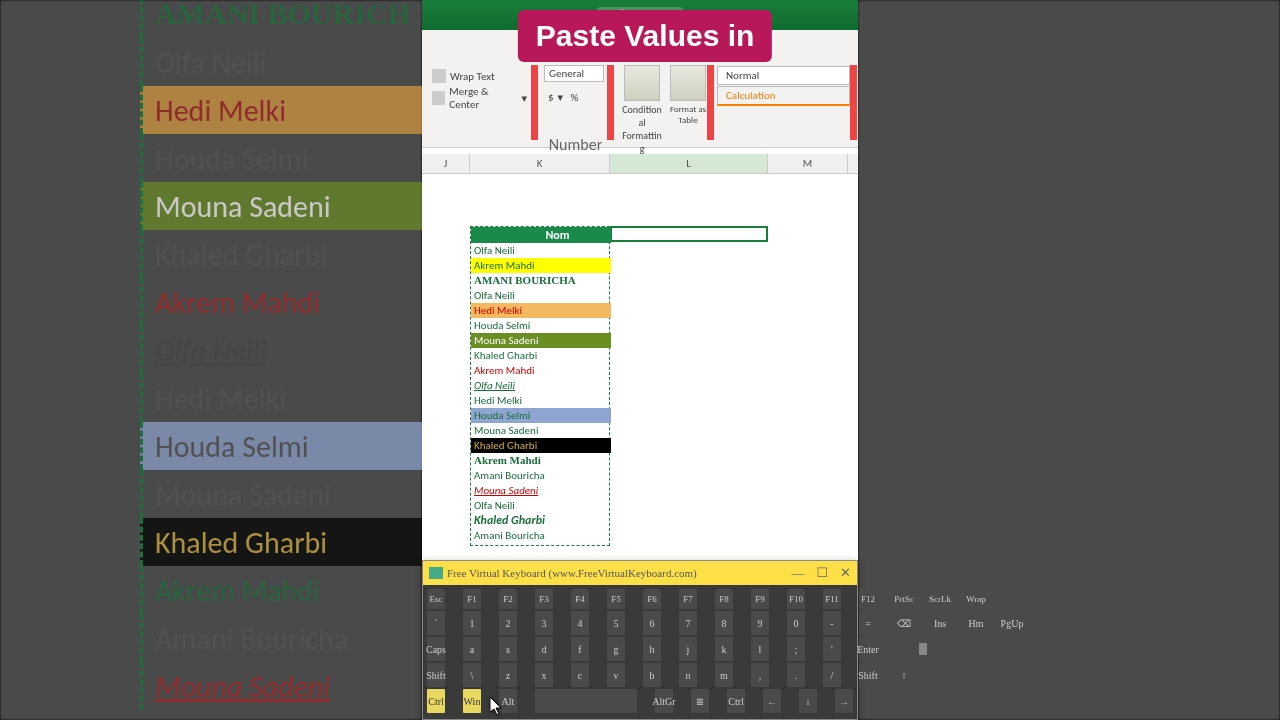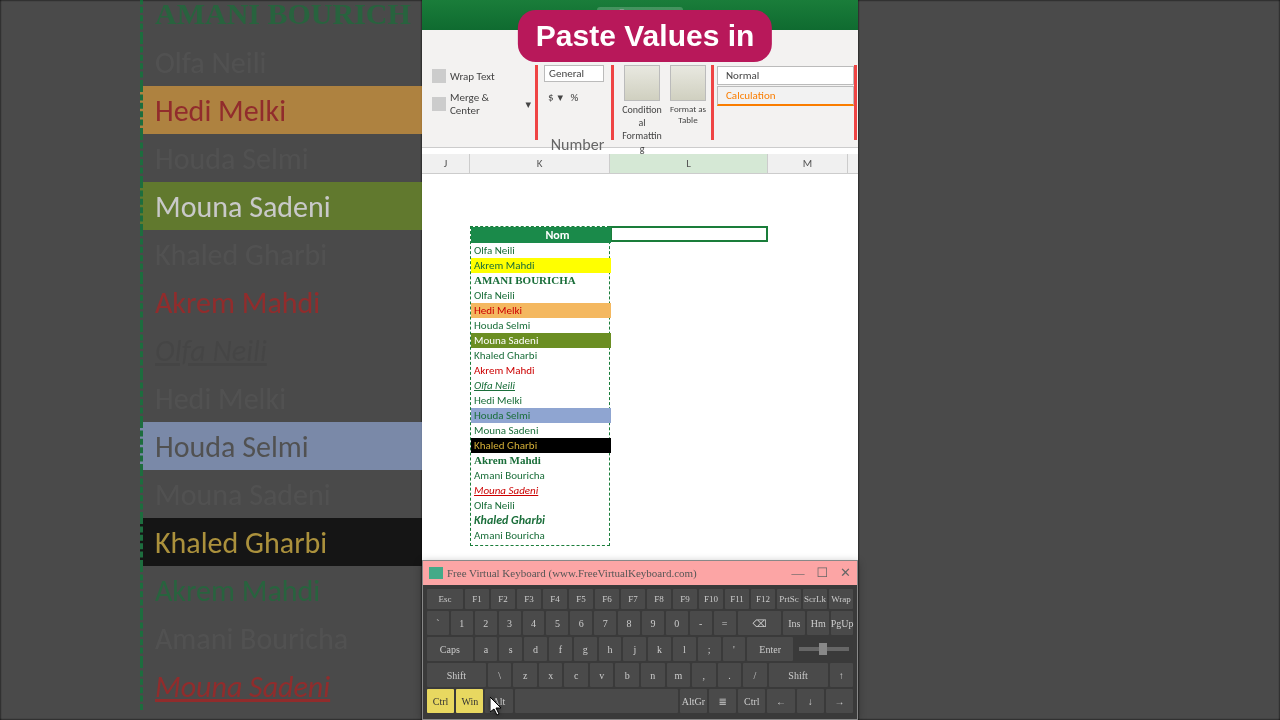--- a/index.html
+++ b/index.html
@@ -14,32 +14,32 @@
 .bg-name.italic-u { font-style: italic; text-decoration: underline; color: #444; }
 .bg-name.red-u { color: #b02020; text-decoration: underline; font-style: italic; }
 .bg-name.bg-olive { background: #6b8e23; color: #fff; }
 .bg-name.bg-black { background: #000; color: #d4af37; }
 .bg-name.bg-blue { background: #8fa5d1; }
 .bg-name.bg-orange { background: #d99a3d; }
 .center { position: absolute; left: 422px; top: 0; width: 436px; height: 720px; background: #fff; }
 .ribbon { height: 118px; background: #f3f2f1; border-bottom: 1px solid #ccc; font-size: 11px; color: #444; position: relative; }
 .titlebar { height: 30px; background: linear-gradient(#1a7d3a,#0f6b30); display: flex; align-items: center; justify-content: center; color: #fff; font-size: 12px; }
 .search-box { background: rgba(255,255,255,0.2); border-radius: 3px; padding: 2px 20px; font-size: 11px; }
-.rib-group { position: absolute; border-right: 3px solid #ef4444; height: 75px; top: 35px; }
+.rib-group { position: absolute; border-right: 7px solid #ef4444; height: 75px; top: 35px; }
 .rib-label { position: absolute; bottom: -14px; left: 0; right: 0; text-align: center; font-size: 16px; color: #666; }
 .rib-btn { display: flex; align-items: center; gap: 4px; padding: 2px 4px; font-size: 11px; height: 22px; }
 .icon-sq { width: 14px; height: 14px; background: #ccc; display: inline-block; }
 .dd { width: 60px; border: 1px solid #bbb; font-size: 11px; padding: 1px 4px; background: #fff; }
 .styles-group { left: 295px; width: 140px; top: 35px; }
 .style-btn { text-align: center; font-size: 10px; }
 .style-icon { width: 36px; height: 36px; background: linear-gradient(#e8e8e0,#d0d0c0); margin: 0 auto 2px; border: 1px solid #bbb; }
 .cell-style { border: 1px solid #bbb; padding: 2px 8px; font-size: 11px; margin: 1px 0; }
 .cs-normal { background: #fff; }
 .cs-calc { background: #f2f2f2; color: #fa7d00; border-bottom: 2px solid #fa7d00; }
-.badge { position: absolute; top: 10px; left: 50%; transform: translateX(-48%); background: #b8185a; color: #fff; font-size: 30px; font-weight: 600; padding: 8px 18px; border-radius: 18px; text-align: center; line-height: 1.2; z-index: 10; font-family: 'Segoe UI', Arial; }
+.badge { position: absolute; top: 10px; left: 50%; transform: translateX(-48%); background: #b8185a; color: #fff; font-size: 30px; font-weight: 600; padding: 8px 18px; border-radius: 6px; text-align: center; line-height: 1.2; z-index: 10; font-family: 'Segoe UI', Arial; }
 .col-headers { height: 20px; background: #f0f0f0; border-bottom: 1px solid #ccc; display: flex; font-size: 11px; color: #555; }
 .col-h { border-right: 1px solid #ccc; text-align: center; line-height: 20px; }
 .col-h.sel { background: #d5e8d5; }
 .sheet { position: relative; }
 .selected-cell { position: absolute; border: 2px solid #1a7d3a; background: #fff; }
 .copy-border { border: 1.5px dashed #1a7d3a; }
 .data-col { position: absolute; width: 140px; }
 .header-cell { background: #1a8a4a; color: #fff; font-weight: bold; text-align: center; font-size: 12px; height: 16px; line-height: 16px; padding-left: 33px; }
 .data-cell { height: 15px; font-size: 11px; padding: 0 3px; line-height: 15px; overflow: hidden; white-space: nowrap; }
 .c-green { color: #1a6e3a; }
@@ -47,25 +47,25 @@
 .c-greenb { color: #1a6e3a; font-weight: bold; font-family: 'Times New Roman'; }
 .c-ital-u { font-style: italic; text-decoration: underline; color: #1a6e3a; }
 .c-red-u { color: #c00; font-style: italic; text-decoration: underline; }
 .c-bitalic { font-style: italic; font-weight: bold; color: #1a6e3a; font-size: 12px; }
 .bg-yel { background: #ffff00; }
 .bg-org { background: #f4b860; }
 .bg-oliv { background: #6b8e23; color: #fff; }
 .bg-blu { background: #8fa5d1; }
 .bg-blk { background: #000; color: #d4af37; }
 .keyboard-win { position: absolute; bottom: 0; left: 0; right: 0; background: #fff; border: 1px solid #888; box-shadow: 0 2px 8px rgba(0,0,0,0.3); }
-.kb-title { height: 24px; background: #fca5a5; display: flex; align-items: center; padding: 0 6px; font-size: 11px; color: #555; font-family: 'Segoe UI'; }
+.kb-title { height: 24px; background: #fde047; display: flex; align-items: center; padding: 0 6px; font-size: 11px; color: #555; font-family: 'Segoe UI'; }
 .kb-title-icon { width: 14px; height: 12px; background: #4a8; margin-right: 4px; }
 .kb-win-btns { margin-left: auto; display: flex; gap: 12px; color: #666; font-size: 13px; }
 .kb-body { background: #3a3a3a; padding: 4px; }
-.kb-row { display: flex; gap: 2px; margin-bottom: 2px; }
+.kb-row { display: flex; gap: 18px; margin-bottom: 2px; }
 .key { background: #4a4a4a; color: #ccc; font-size: 9px; height: 20px; display: flex; align-items: center; justify-content: center; flex: 1; min-width: 18px; border-radius: 1px; cursor: pointer; font-family: 'Segoe UI'; }
 .key.wide { flex: 1.5; }
 .key.wider { flex: 2; }
 .key.widest { flex: 2.5; }
 .key.space { flex: 6; }
 .key.hl { background: #e8d860; color: #333; }
 .key.big { height: 24px; font-size: 10px; }
 .slider { width: 50px; height: 4px; background: #666; position: relative; margin: auto 4px; }
 .slider::after { content: ''; position: absolute; width: 8px; height: 12px; background: #888; top: -4px; left: 20px; }
 .cursor { position: absolute; width: 16px; height: 20px; z-index: 20; }
@@ -98,21 +98,21 @@
 <div class="center">
   <div class="titlebar">
     <div class="search-box">🔍 <span>Search</span></div>
   </div>
   <div class="ribbon">
     <div class="rib-group" style="left:6px;width:110px">
       <div class="rib-btn">
           <span class="icon-sq"></span>
           <span>Wrap Text</span>
         </div>
-      <div class="rib-btn" style="margin-top:6px"><span class="icon-sq"></span><span>Merge &amp; Center</span> ▾</div>
+      <div class="rib-btn" style="margin-top:0"><span class="icon-sq"></span><span>Merge &amp; Center</span> ▾</div>
     </div>
     <div class="rib-group" style="left:122px;width:70px">
       <div class="dd"><span>General</span></div>
       <div class="rib-btn" style="margin-top:4px"><span>$</span> ▾ &nbsp; %</div>
       <div class="rib-label">Number</div>
     </div>
     <div class="rib-group" style="left:198px;width:94px;display:flex;gap:4px">
       <div class="style-btn">
           <div class="style-icon"></div>
           <span style="word-break:break-word;display:block;width:44px;font-size:10px">Conditional Formatting</span>

